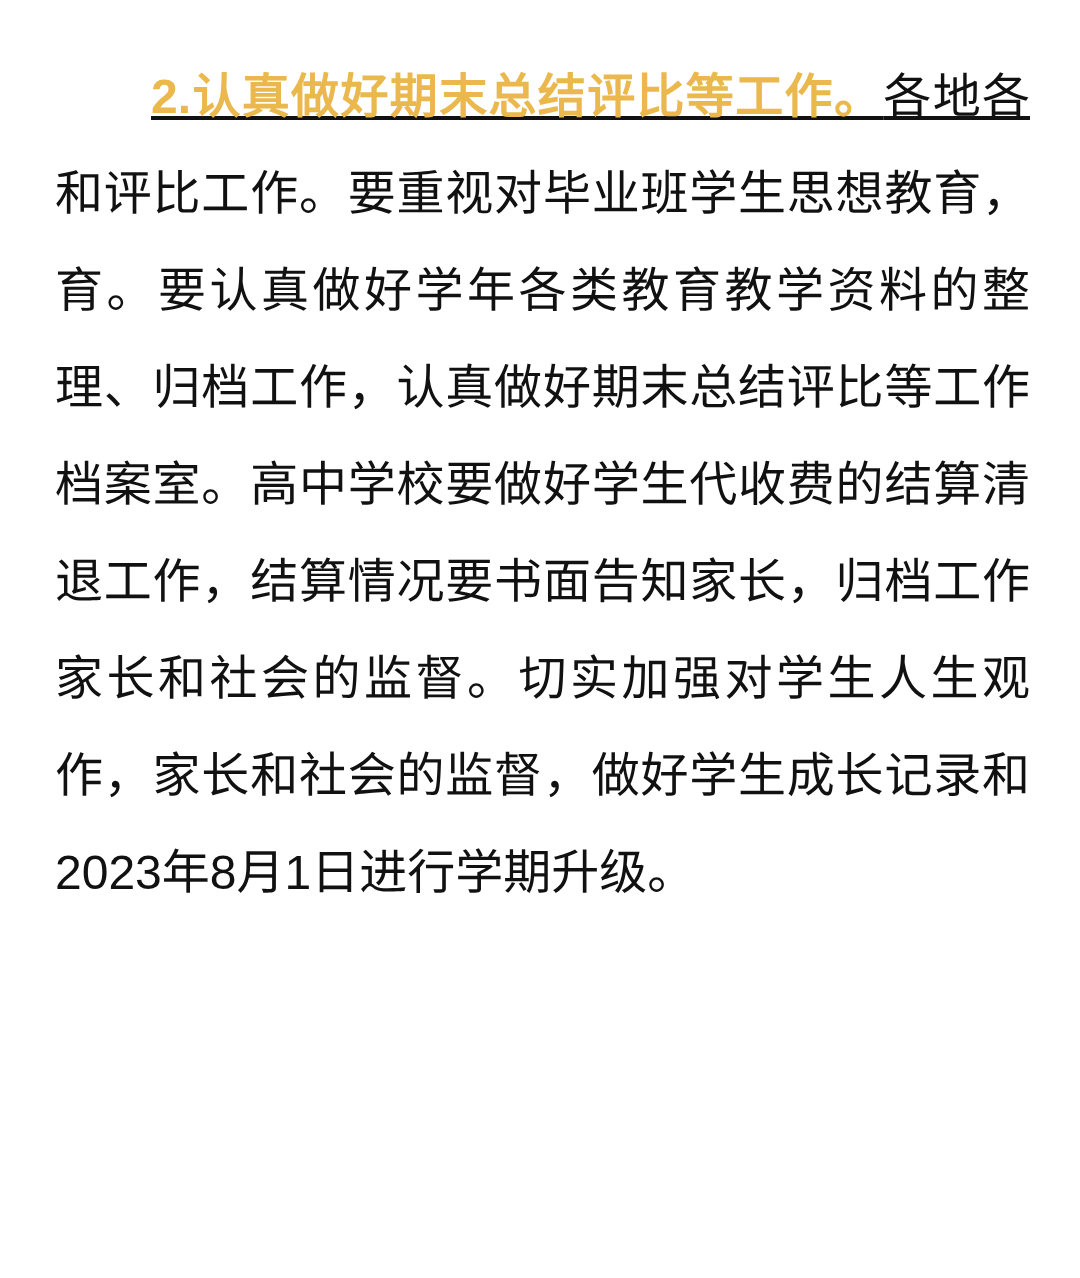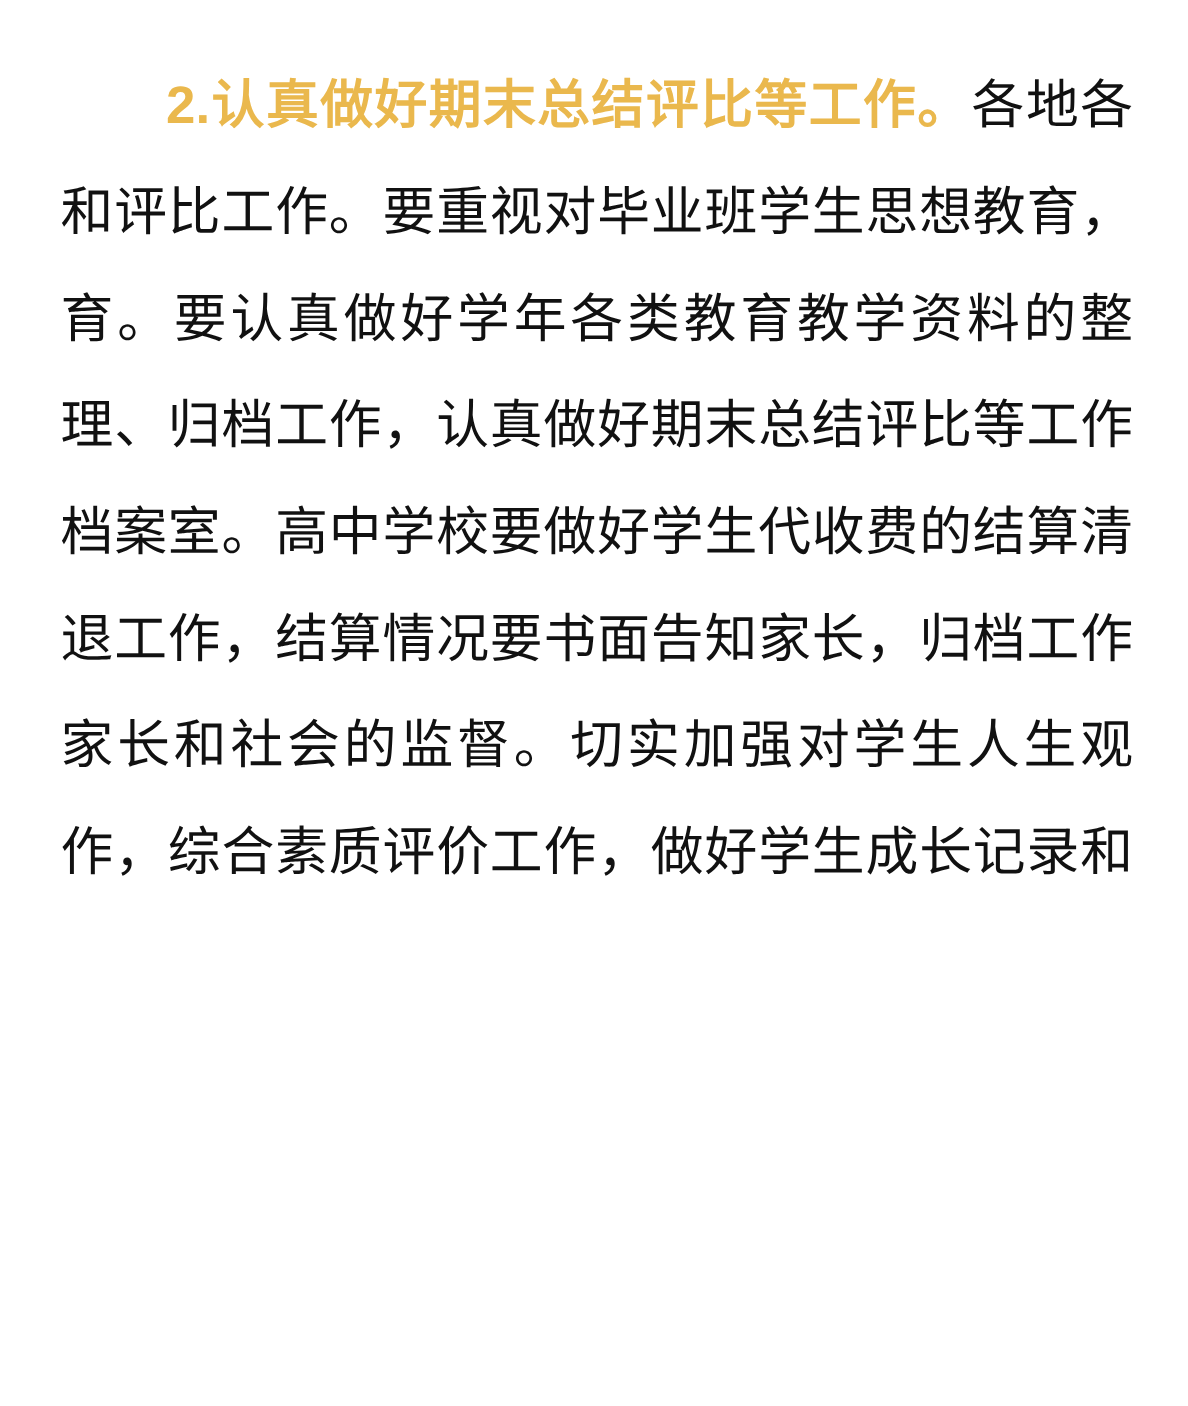--- a/index.html
+++ b/index.html
@@ -28,20 +28,21 @@
   }
   .line {
     text-align: justify;
     text-align-last: justify;
     text-justify: inter-character;
     white-space: normal;
     height: 97px;
   }
   .line.first {
     text-indent: 96px;
+    text-decoration: underline;
   }
   .line.last {
     text-align-last: left;
   }
   .heading {
     color: #EAB84D;
     font-weight: 700;
   }
   .body-text {
     color: #111111;
@@ -57,16 +58,17 @@
     <div class="line first">
       <span class="heading">2.认真做好期末总结评比等工作。</span><span class="body-text">各地各</span>
     </div>
 
     <div class="line">和评比工作。要重视对毕业班学生思想教育，</div>
     <div class="line">育。要认真做好学年各类教育教学资料的整</div>
     <div class="line">理、归档工作，认真做好期末总结评比等工作</div>
     <div class="line">档案室。高中学校要做好学生代收费的结算清</div>
     <div class="line">退工作，结算情况要书面告知家长，归档工作</div>
     <div class="line">家长和社会的监督。切实加强对学生人生观</div>
-    <div class="line">作，综合素质评价工作，做好学生成长记录和</div>
+    <div class="line">作，家长和社会的监督，做好学生成长记录和</div>
+    <div class="line last">2023年8月1日进行学期升级。</div>
 
   </div>
 </div>
 
 </body></html>

